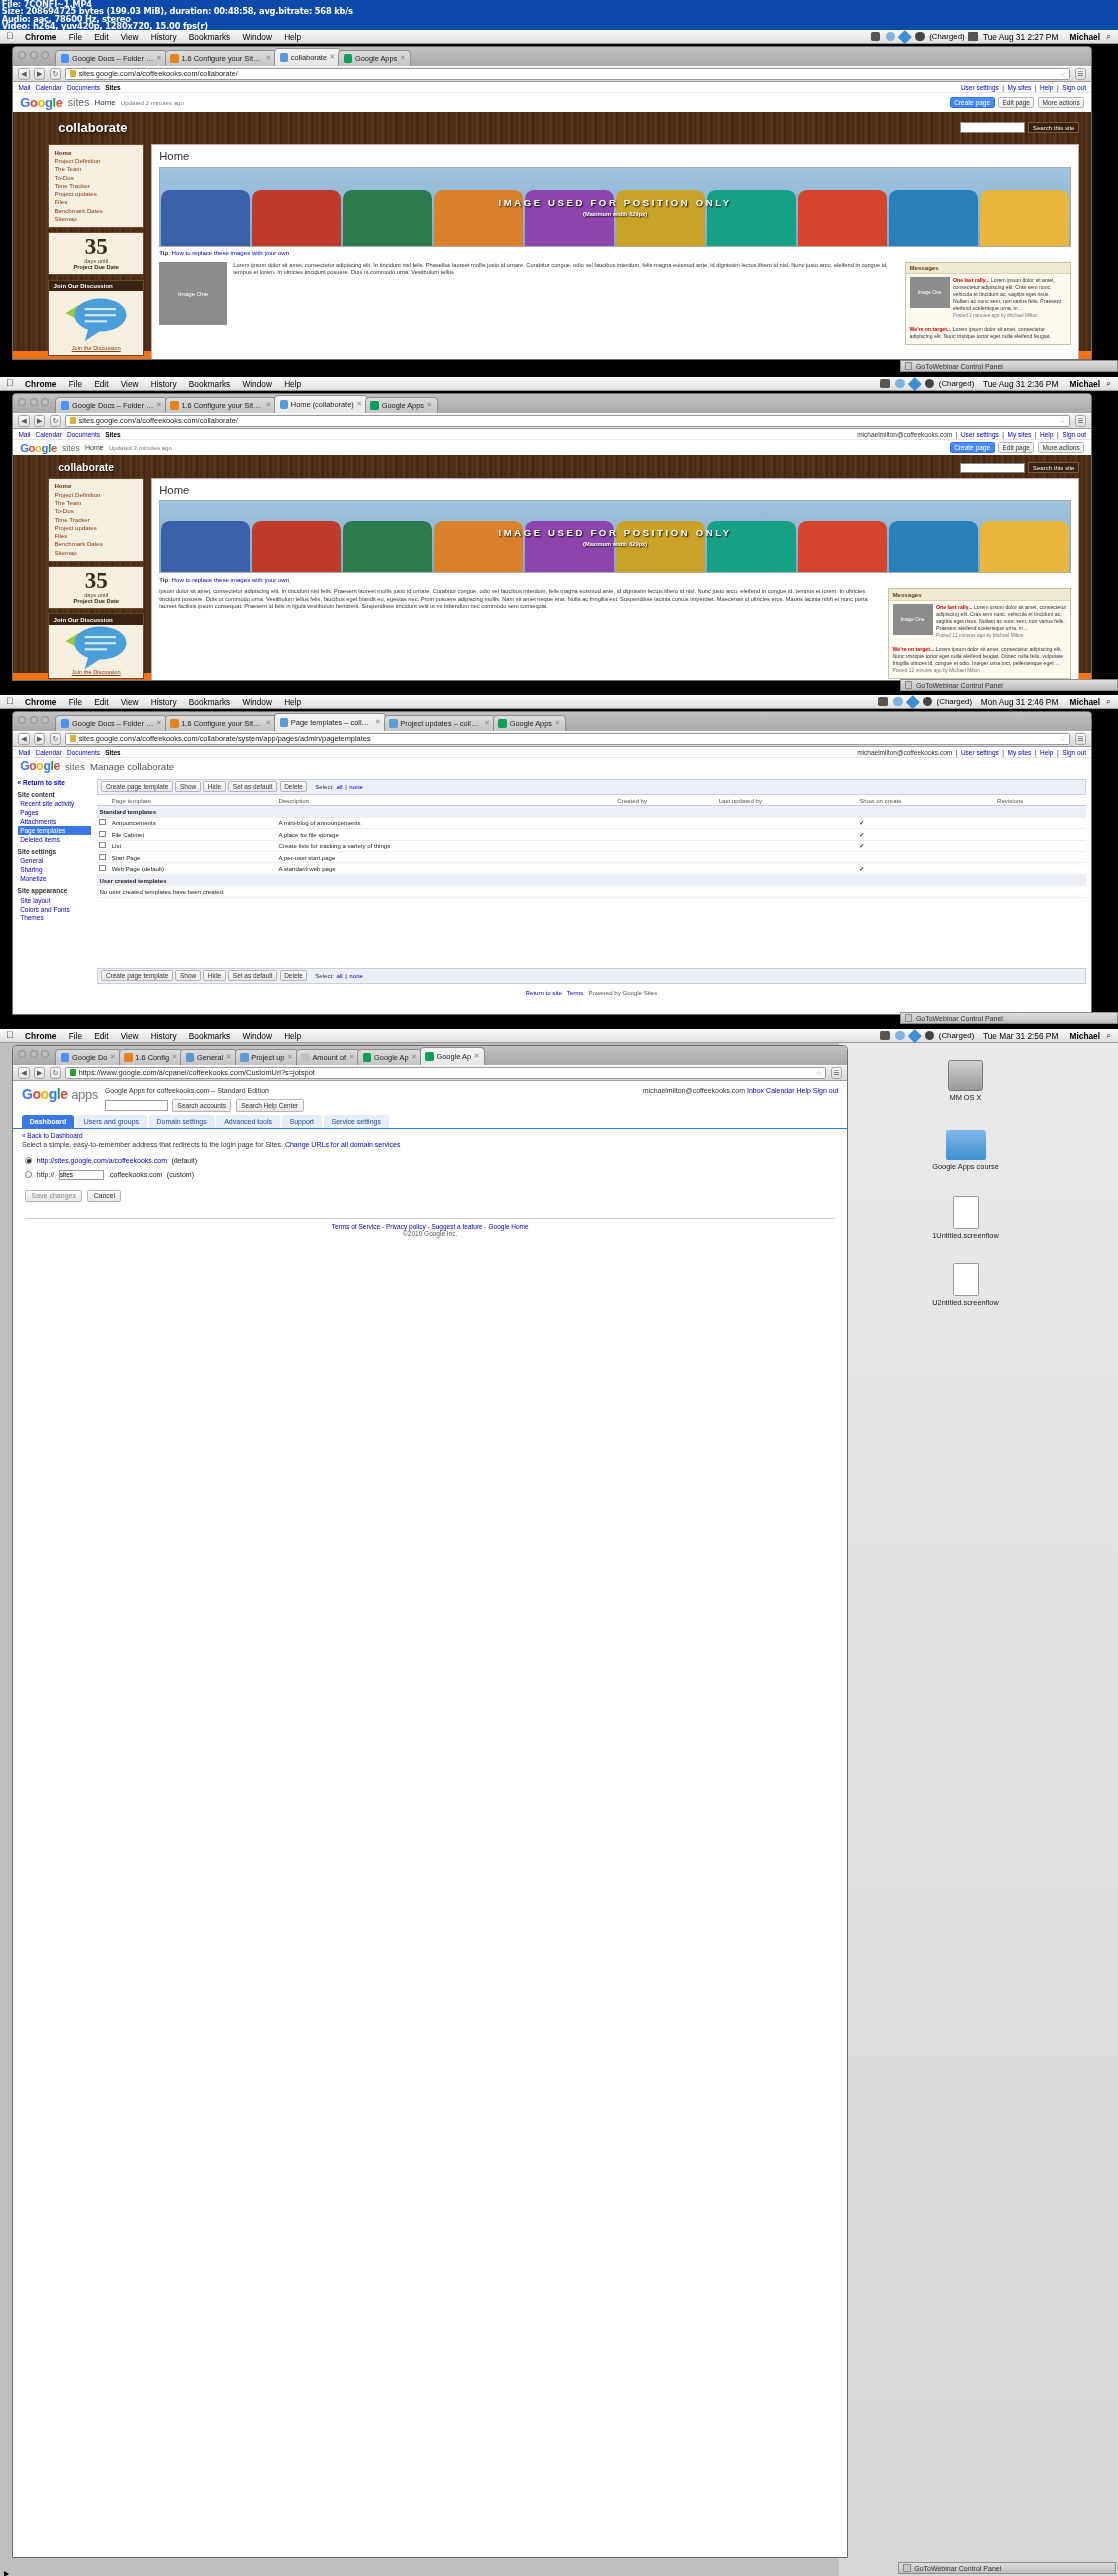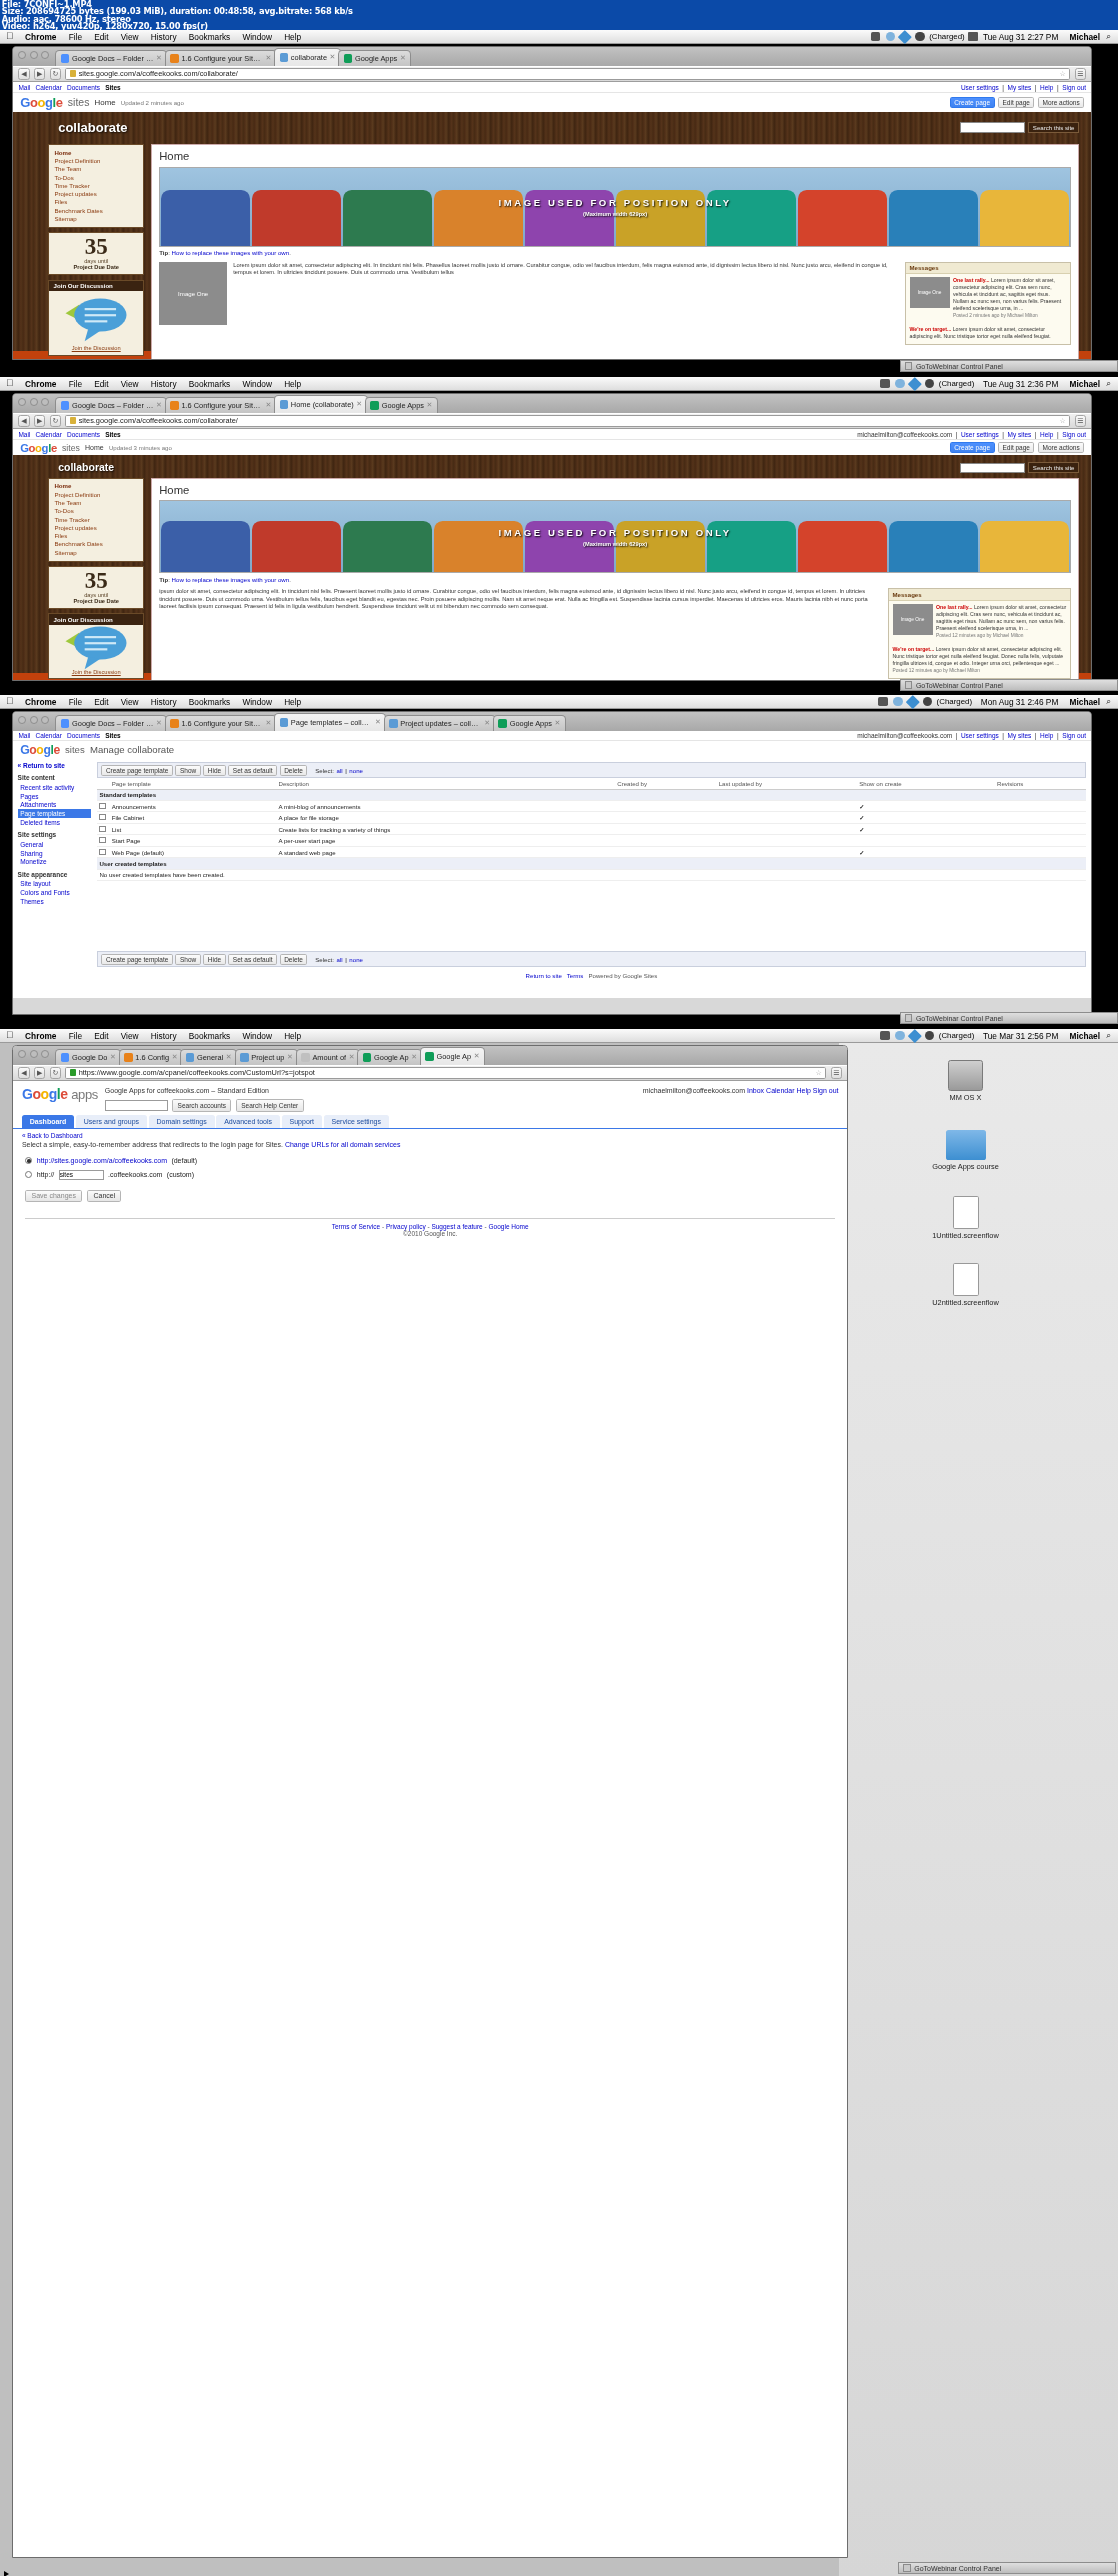--- a/index.html
+++ b/index.html
@@ -62,21 +62,21 @@
 
   .toolbar { height:16.6px; background:linear-gradient(#f0f0f0,#d9d9d9); border-top:0.9px solid #fff;
              border-bottom:0.9px solid #9d9d9d; display:flex; align-items:center; gap:4.4px; padding:0 5.2px; }
   .navbtn { width:11.3px; height:11.3px; border-radius:2.6px; background:linear-gradient(#fafafa,#dfdfdf);
             border:0.9px solid #a5a5a5; font-size:7px; line-height:9.6px; text-align:center; color:#555; }
   .omnibox { flex:1; height:12.2px; background:#fff; border:0.9px solid #9b9b9b; border-radius:1.7px;
              font-size:7.4px; display:flex; align-items:center; padding:0 3.5px; gap:2.6px; color:#222; }
   .lock { width:6.1px; height:7px; background:#d8b13a; border-radius:0.9px; flex:none;}
   .star { margin-left:auto; color:#999; font-size:7px;}
 
-  .pagearea { background:#c2410c; position:relative; overflow:hidden; }
+  .pagearea { background:#f97316; position:relative; overflow:hidden; }
 
   
   .gbar { height:10.5px; background:#fff; border-bottom:0.9px solid #e5e5e5; display:flex; align-items:center;
           font-size:6.5px; color:#00c; gap:5.2px; padding:0 5.2px; }
   .gbar b { color:#000; }
   .gbar .right { margin-left:auto; color:#333; display:flex; gap:3.5px; }
   .gbar .right a { color:#00c; }
 
   .ghead { height:19px; display:flex; align-items:center; padding:0 7px; gap:5.2px; background:#fff; }
   .glogo { font-size:13px; font-weight:bold; letter-spacing:-0.4px; }
@@ -681,20 +681,31 @@
               <span class="favi" style="background: rgb(91, 155, 213);"></span>
               <span class="tab-lbl">Project updates – collaborate</span>
               <span class="x">✕</span>
             </span>
             <span class="tab">
               <span class="favi" style="background: rgb(15, 157, 88);"></span>
               <span class="tab-lbl">Google Apps</span>
               <span class="x">✕</span>
             </span>
           </span>
+      </div>
+      <div class="toolbar">
+        <span class="navbtn">◀</span>
+        <span class="navbtn">▶</span>
+        <span class="navbtn">↻</span>
+        <span class="omnibox">
+          <span class="lock"></span>
+          <span>sites.google.com/a/coffeekooks.com/collaborate/system/app/pages/admin/pagetemplates</span>
+          <span class="star">☆</span>
+        </span>
+        <span class="navbtn">☰</span>
       </div>
 
       <div class="pagearea" style="height:267px;">
         <div class="gbar">
           <a>Mail</a>
           <a>Calendar</a>
           <a>Documents</a>
           <b>Sites</b>
           <span class="right">
             <span>michaelmilton@coffeekooks.com</span>

